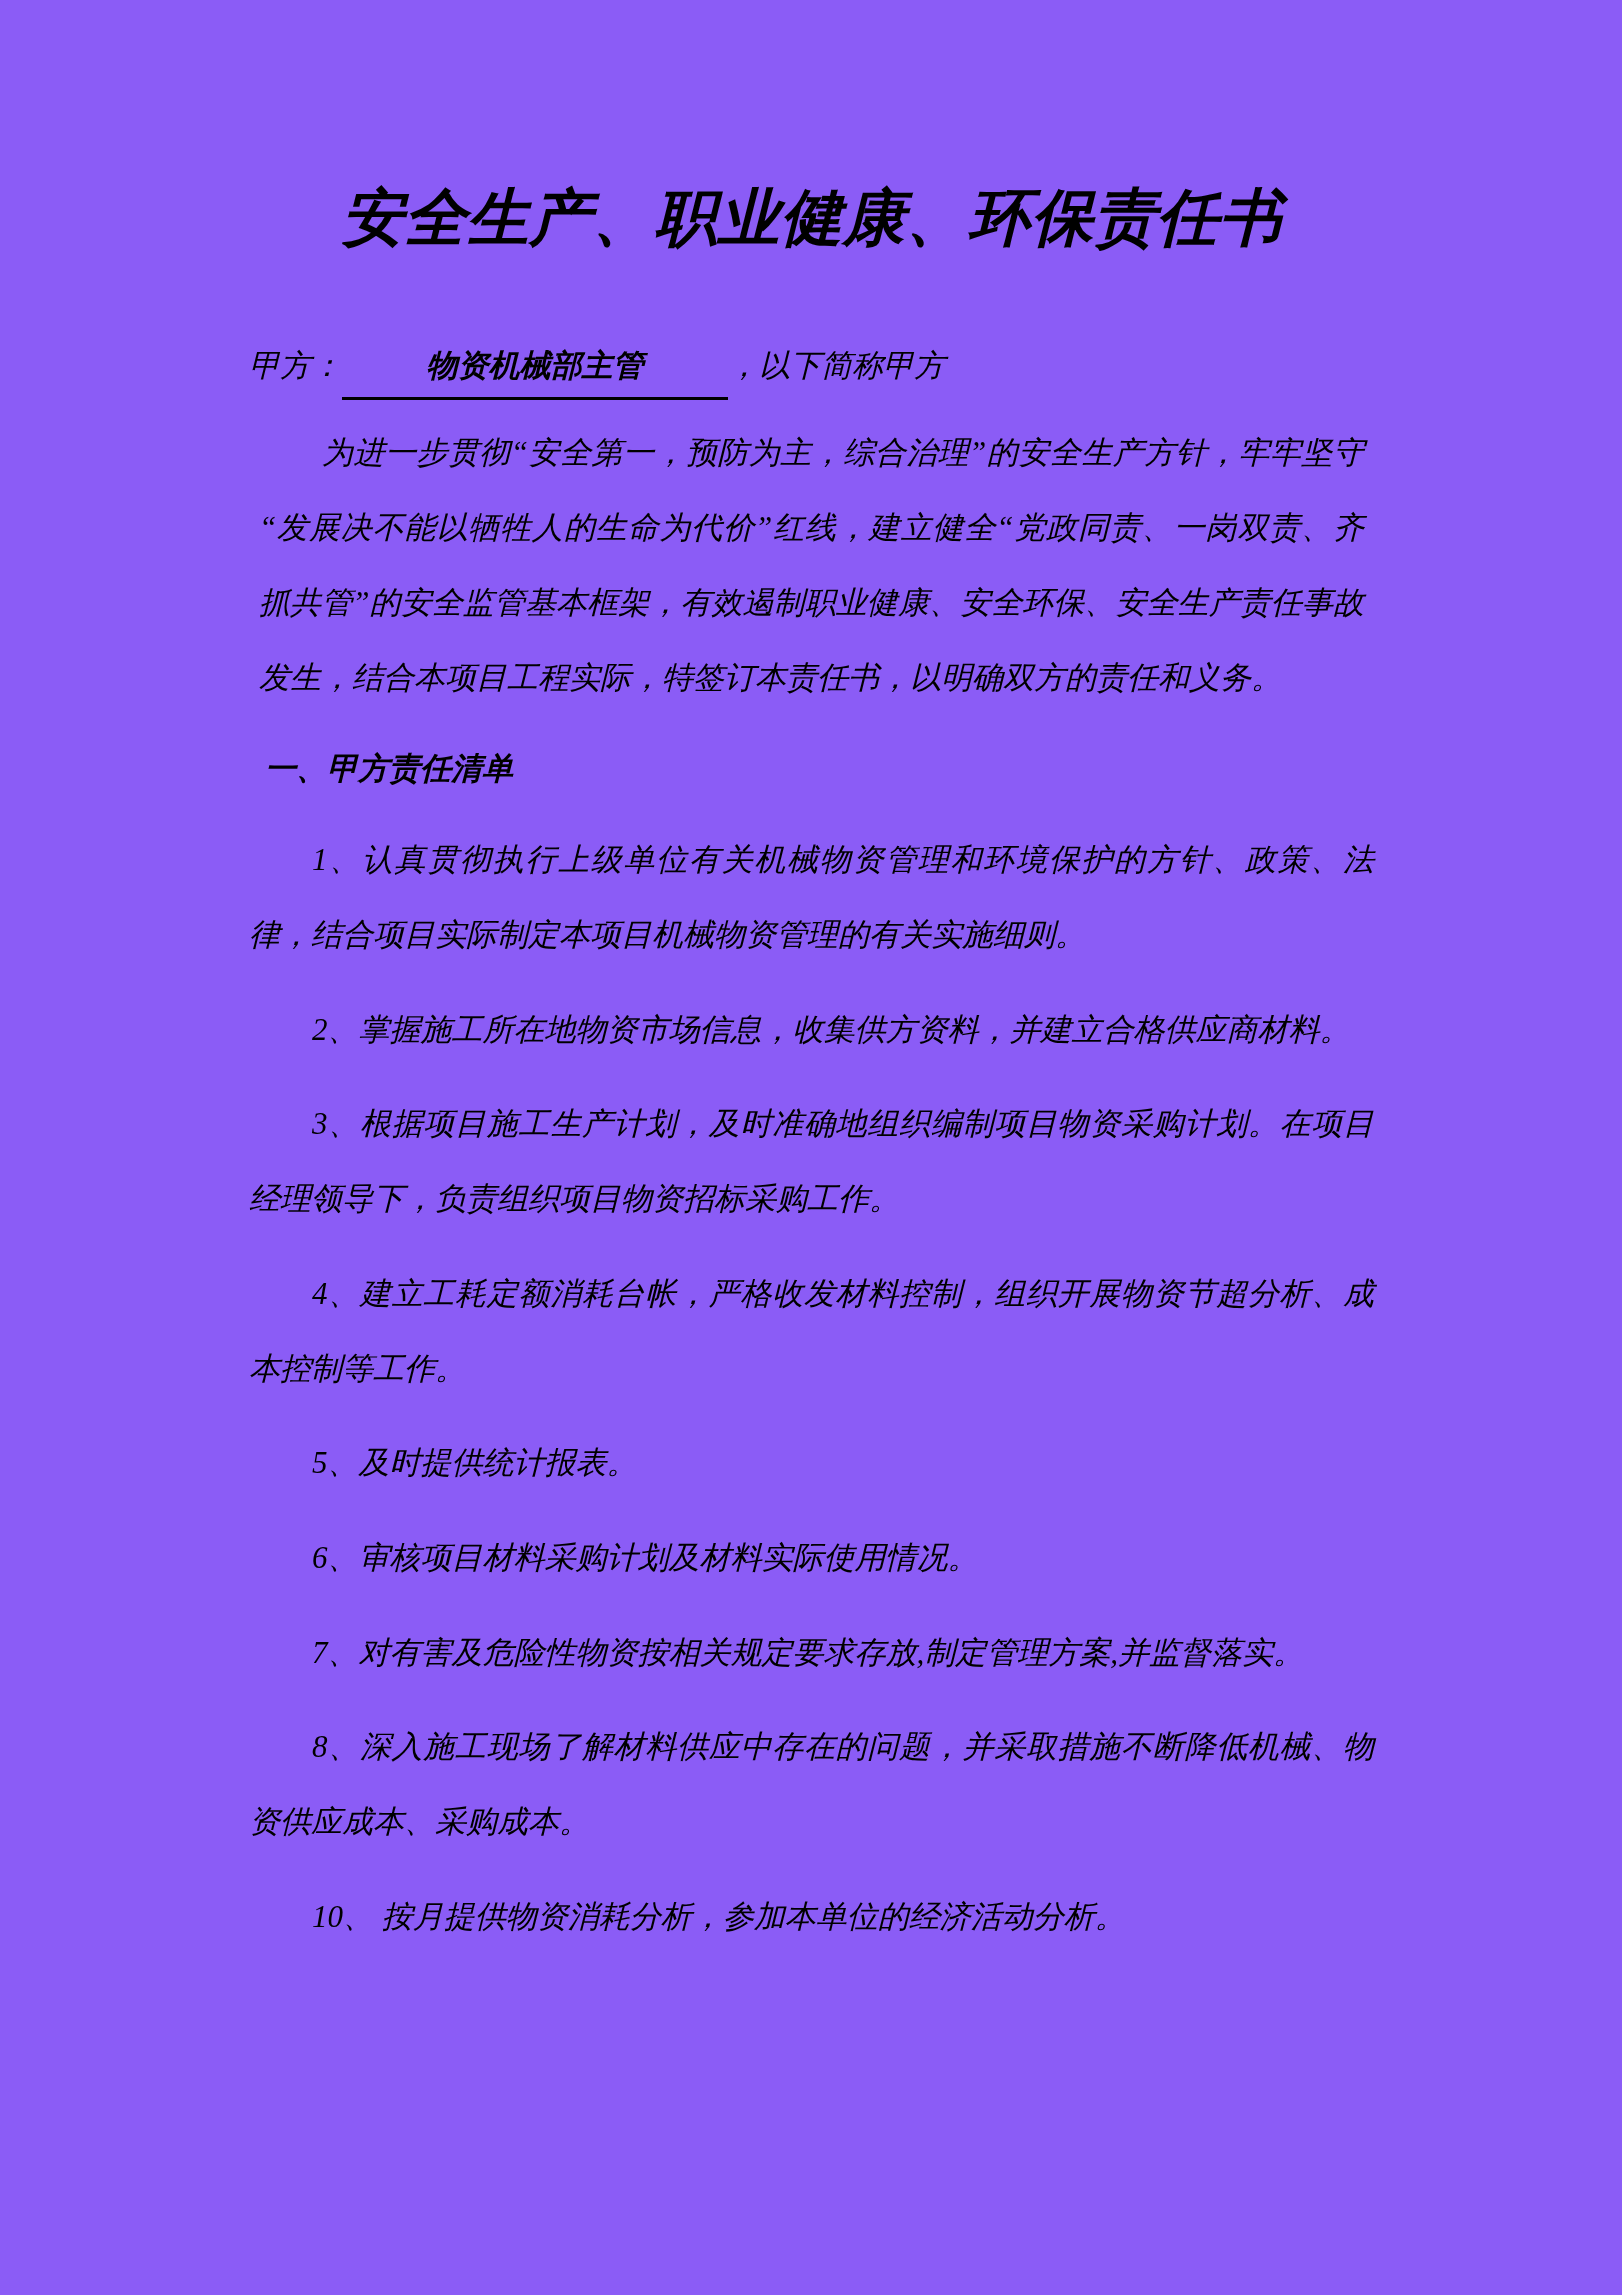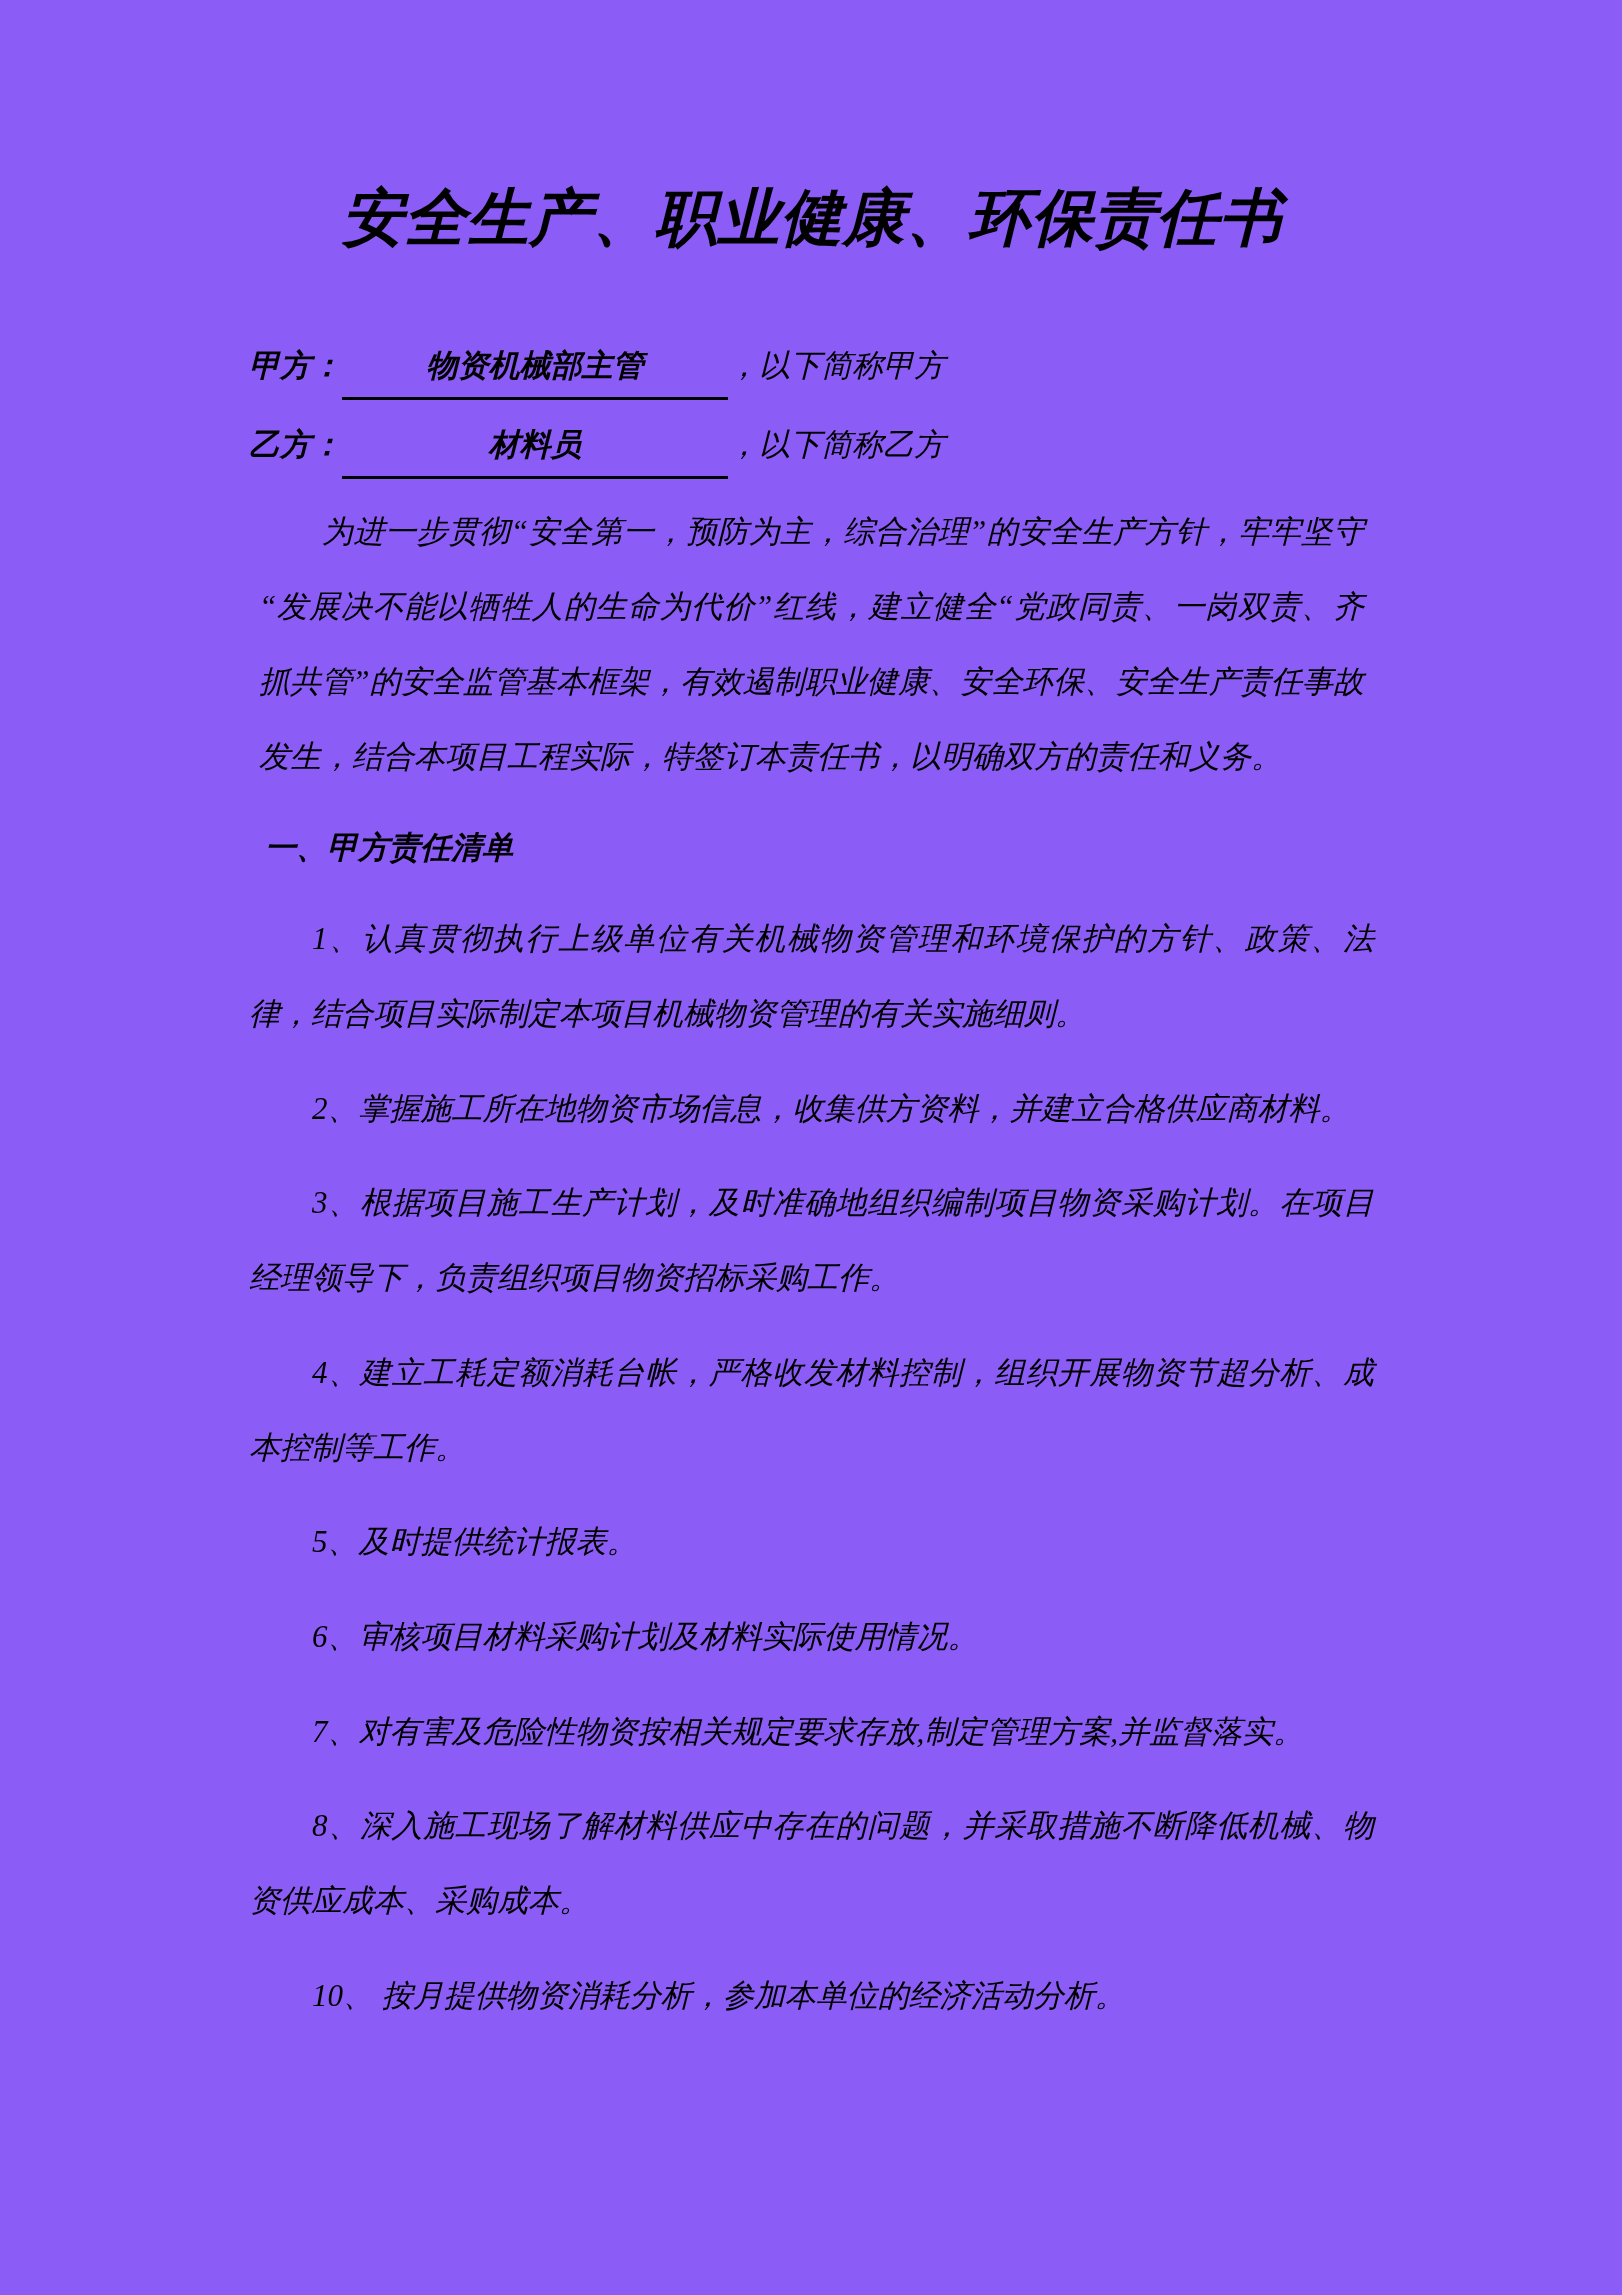--- a/index.html
+++ b/index.html
@@ -29,21 +29,21 @@
     letter-spacing: 0.7px;
     white-space: nowrap;
   }
   .party-row {
     font-size: 31px;
     line-height: 79px;
     margin: 0;
     white-space: nowrap;
   }
   .party-label {
-    font-weight: bold;
+    font-weight: normal;
   }
   .blank {
     display: inline-block;
     min-width: 386px;
     border-bottom: 3.3px solid #000000;
     text-align: center;
     font-weight: bold;
     line-height: 46px;
     vertical-align: baseline;
     padding-bottom: 8px;
@@ -73,23 +73,20 @@
 <body>
 
 <div class="page">
 
   <h1 class="title">安全生产、职业健康、环保责任书</h1>
 
   <div class="party-row">
     <span class="party-label">甲方：</span><span class="blank">物资机械部主管</span><span class="party-suffix">，以下简称甲方</span>
   </div>
 
-  <div class="party-row">
-    <span class="party-label">乙方：</span><span class="blank">材料员</span><span class="party-suffix">，以下简称乙方</span>
-  </div>
 
   <p class="para intro">为进一步贯彻“安全第一，预防为主，综合治理”的安全生产方针，牢牢坚守“发展决不能以牺牲人的生命为代价”红线，建立健全“党政同责、一岗双责、齐抓共管”的安全监管基本框架，有效遏制职业健康、安全环保、安全生产责任事故发生，结合本项目工程实际，特签订本责任书，以明确双方的责任和义务。</p>
 
   <h2 class="heading">一、甲方责任清单</h2>
 
   <p class="para item">1、认真贯彻执行上级单位有关机械物资管理和环境保护的方针、政策、法律，结合项目实际制定本项目机械物资管理的有关实施细则。</p>
   <p class="para item">2、掌握施工所在地物资市场信息，收集供方资料，并建立合格供应商材料。</p>
   <p class="para item">3、根据项目施工生产计划，及时准确地组织编制项目物资采购计划。在项目经理领导下，负责组织项目物资招标采购工作。</p>
   <p class="para item">4、建立工耗定额消耗台帐，严格收发材料控制，组织开展物资节超分析、成本控制等工作。</p>
   <p class="para item">5、及时提供统计报表。</p>

